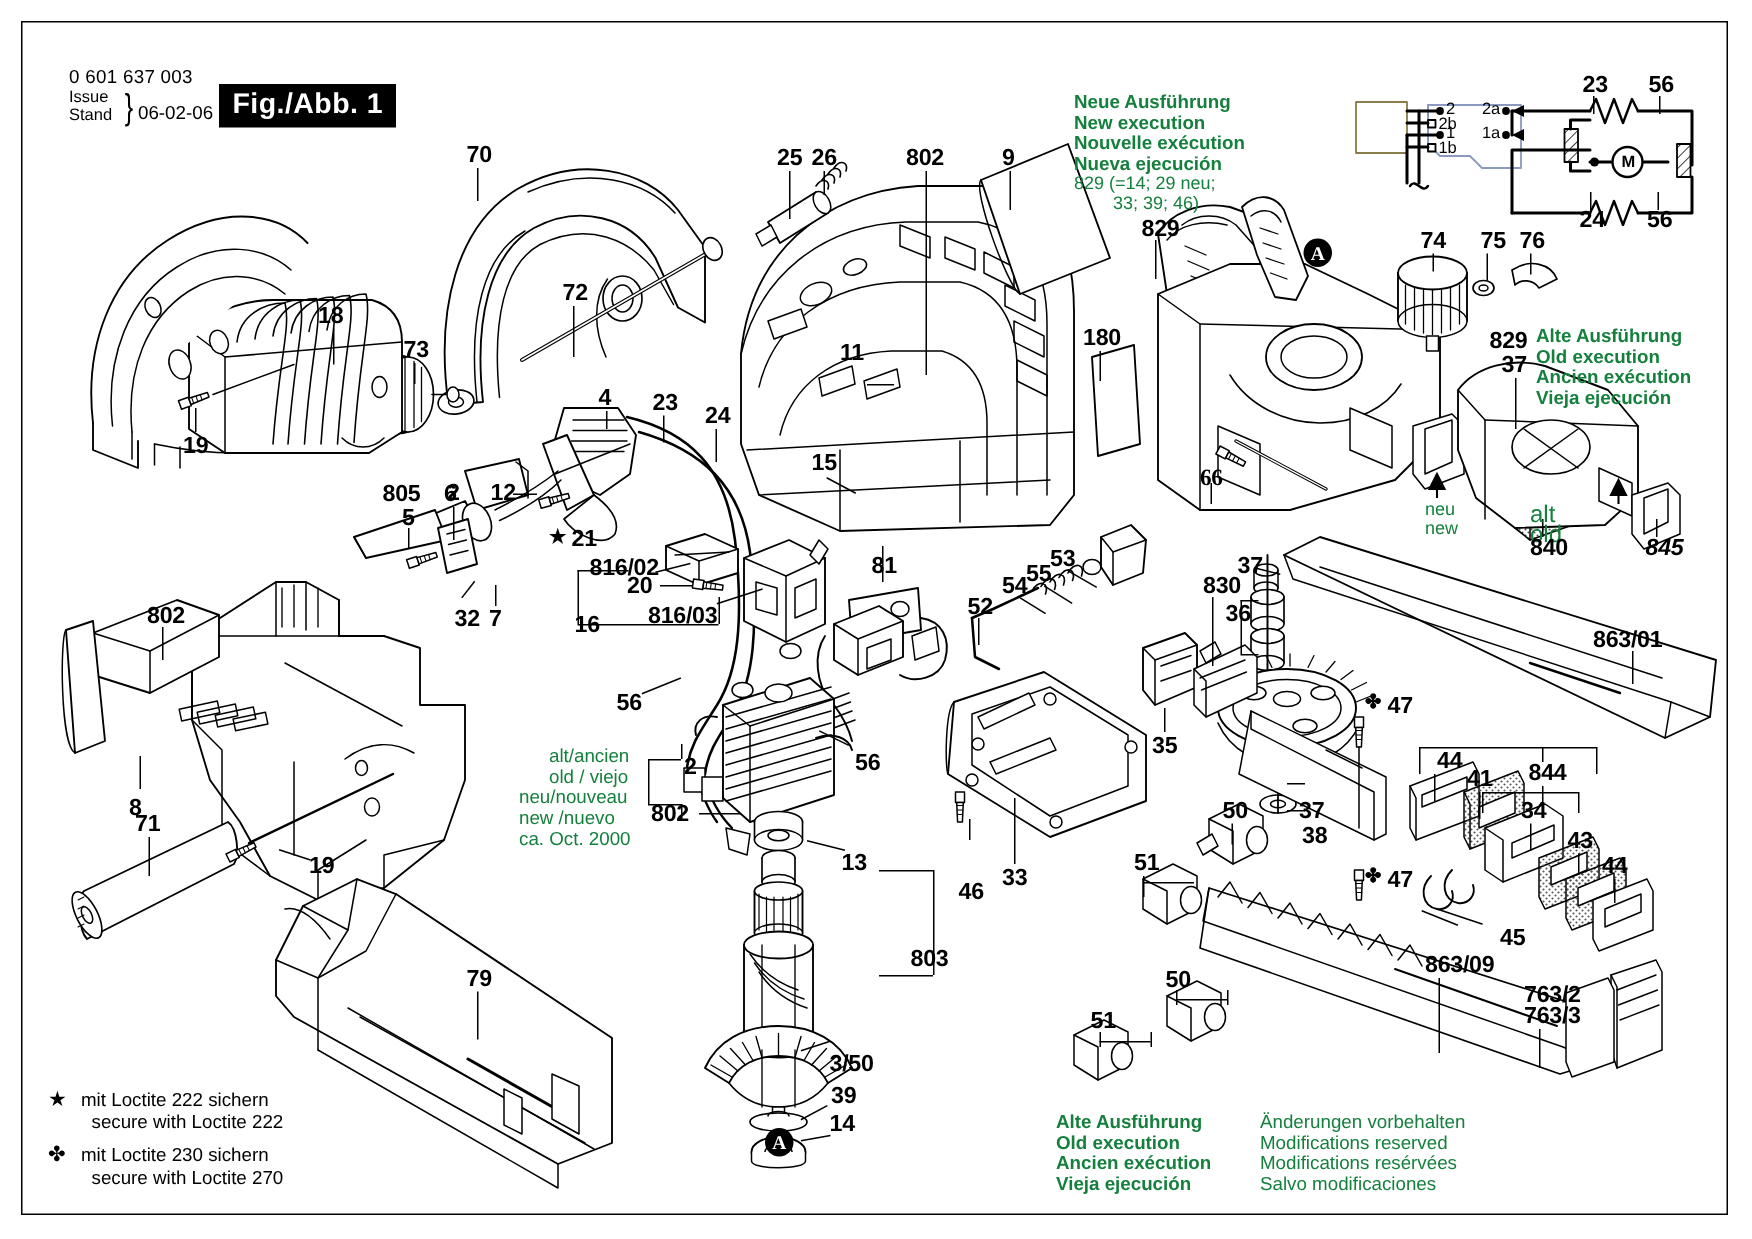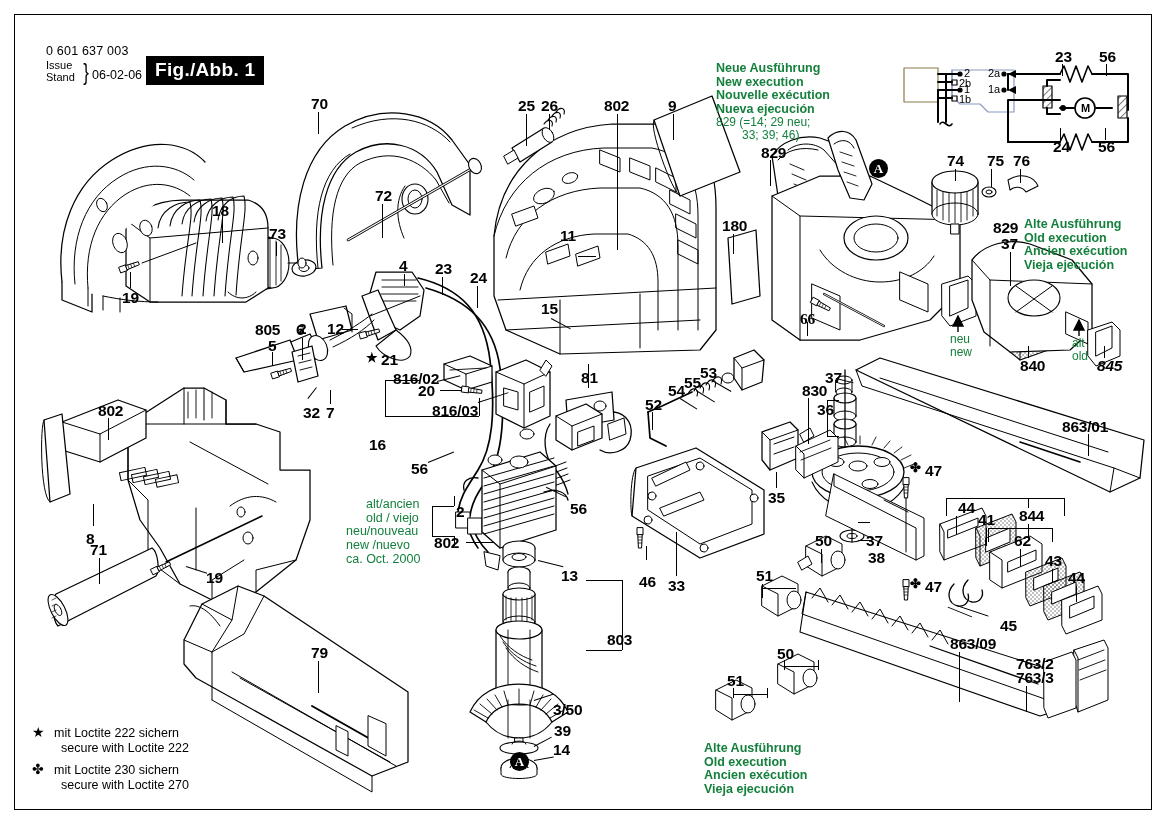--- a/index.html
+++ b/index.html
@@ -795,39 +795,45 @@
   <div class="lbl" style="left:1001px;top:236px;">37</div>
   <div class="lead v" style="left:1010px;top:252px;height:34px;"></div>
 
   <div class="txtblk bold" style="left:704px;top:742px;">
     <span>Alte Ausführung</span>
     <span>Old execution</span>
     <span>Ancien exécution</span>
     <span>Vieja ejecución</span>
   </div>
 
+  <div class="txtblk reg" style="left:840px;top:742px;">
+    <span>Änderungen vorbehalten</span>
+    <span>Modifications reserved</span>
+    <span>Modifications resérvées</span>
+    <span>Salvo modificaciones</span>
+  </div>
 
   <div class="txtblk reg" style="left:366px;top:497px;font-size:12.5px;line-height:14px;">
     <span>alt/ancien</span>
     <span>old / viejo</span>
   </div>
   <div class="lbl" style="left:456px;top:504px;">2</div>
   <div class="txtblk reg" style="left:346px;top:524px;font-size:12.5px;line-height:14px;">
     <span>neu/nouveau</span>
     <span>new /nuevo</span>
     <span>ca. Oct. 2000</span>
   </div>
   <div class="lbl" style="left:434px;top:535px;">802</div>
   <div class="lead h" style="left:466px;top:542px;width:28px;"></div>
 
   <div class="txtblk reg" style="left:950px;top:333px;font-size:12px;line-height:13px;font-weight:bold;">
     <span>neu</span>
     <span>new</span>
   </div>
-  <div class="txtblk reg" style="left:1072px;top:337px;font-size:12px;line-height:13px;font-weight:bold;">
+  <div class="txtblk reg" style="left:1020px;top:337px;font-size:16px;line-height:13px;font-weight:bold;">
     <span>alt</span>
     <span>old</span>
   </div>
   <svg class="art" viewBox="0 0 1168 826">
     <path d="M958 318 L958 332 M958 316 L953 326 L963 326 Z" fill="#000" stroke="#000" stroke-width="1.4"></path>
     <path d="M1079 322 L1079 336 M1079 320 L1074 330 L1084 330 Z" fill="#000" stroke="#000" stroke-width="1.4"></path>
   </svg>
 
   <div class="circA" style="left:869px;top:159px;">A</div>
   <div class="circA" style="left:510px;top:752px;">A</div>
@@ -876,36 +882,36 @@
       <div class="lbl" style="left: 255px; top: 322px;">805</div>
       <div class="lbl" style="left: 268px; top: 338px;">5</div>
       <div class="lbl" style="left: 296px; top: 322px;">6</div>
       <div class="lbl" style="left: 327px; top: 321px;">12</div>
       <div class="lbl" style="left: 298px; top: 321px;">2</div>
       <div class="lbl" style="left: 381px; top: 352px;">21</div>
       <div class="lbl" style="left: 303px; top: 405px;">32</div>
       <div class="lbl" style="left: 326px; top: 405px;">7</div>
       <div class="lbl" style="left: 393px; top: 371px;">816/02</div>
       <div class="lbl" style="left: 418px; top: 383px;">20</div>
-      <div class="lbl" style="left: 369px; top: 409px; margin-top: 28px;">16</div>
+      <div class="lbl" style="left: 383px; top: 409px;">16</div>
       <div class="lbl" style="left: 432px; top: 403px;">816/03</div>
       <div class="lbl" style="left: 411px; top: 461px;">56</div>
       <div class="lbl" style="left: 98px; top: 403px;">802</div>
       <div class="lbl" style="left: 86px; top: 531px;">8</div>
       <div class="lbl" style="left: 90px; top: 542px;">71</div>
       <div class="lbl" style="left: 206px; top: 570px;">19</div>
       <div class="lbl" style="left: 311px; top: 645px;">79</div>
       <div class="lbl" style="left: 581px; top: 370px;">81</div>
       <div class="lbl" style="left: 645px; top: 397px;">52</div>
       <div class="lbl" style="left: 668px; top: 383px;">54</div>
       <div class="lbl" style="left: 684px; top: 375px;">55</div>
       <div class="lbl" style="left: 700px; top: 365px;">53</div>
       <div class="lbl" style="left: 570px; top: 501px;">56</div>
       <div class="lbl" style="left: 768px; top: 490px;">35</div>
-      <div class="lbl" style="left: 639px; top: 574px;">46</div>
+      <div class="lbl" style="left: 639px; top: 587px;">46</div>
       <div class="lbl" style="left: 668px; top: 578px;">33</div>
       <div class="lbl" style="left: 561px; top: 568px;">13</div>
       <div class="lbl" style="left: 607px; top: 632px;">803</div>
       <div class="lbl" style="left: 553px; top: 702px;">3/50</div>
       <div class="lbl" style="left: 554px; top: 723px;">39</div>
       <div class="lbl" style="left: 553px; top: 742px;">14</div>
       <div class="lbl" style="left: 800px; top: 311px; font-family: Liberation Serif, serif;">66</div>
       <div class="lbl" style="left: 761px; top: 145px;">829</div>
       <div class="lbl" style="left: 947px; top: 153px;">74</div>
       <div class="lbl" style="left: 987px; top: 153px;">75</div>
@@ -921,21 +927,21 @@
       <div class="lbl" style="left: 817px; top: 402px;">36</div>
       <div class="lbl" style="left: 825px; top: 370px;">37</div>
       <div class="lbl" style="left: 866px; top: 533px;">37</div>
       <div class="lbl" style="left: 868px; top: 550px;">38</div>
       <div class="lbl" style="left: 815px; top: 533px;">50</div>
       <div class="lbl" style="left: 925px; top: 463px;">47</div>
       <div class="lbl" style="left: 925px; top: 579px;">47</div>
       <div class="lbl" style="left: 958px; top: 500px;">44</div>
       <div class="lbl" style="left: 978px; top: 512px;">41</div>
       <div class="lbl" style="left: 1019px; top: 508px;">844</div>
-      <div class="lbl" style="left: 1014px; top: 533px;">62</div>
+      <div class="lbl" style="left: 1014px; top: 533px;">34</div>
       <div class="lbl" style="left: 1045px; top: 553px;">43</div>
       <div class="lbl" style="left: 1068px; top: 570px;">44</div>
       <div class="lbl" style="left: 1000px; top: 618px;">45</div>
       <div class="lbl" style="left: 756px; top: 568px;">51</div>
       <div class="lbl" style="left: 727px; top: 673px;">51</div>
       <div class="lbl" style="left: 777px; top: 646px;">50</div>
       <div class="lbl" style="left: 950px; top: 636px;">863/09</div>
       <div class="lbl" style="left: 1016px; top: 656px;">763/2</div>
       <div class="lbl" style="left: 1016px; top: 670px;">763/3</div>
     </div>

